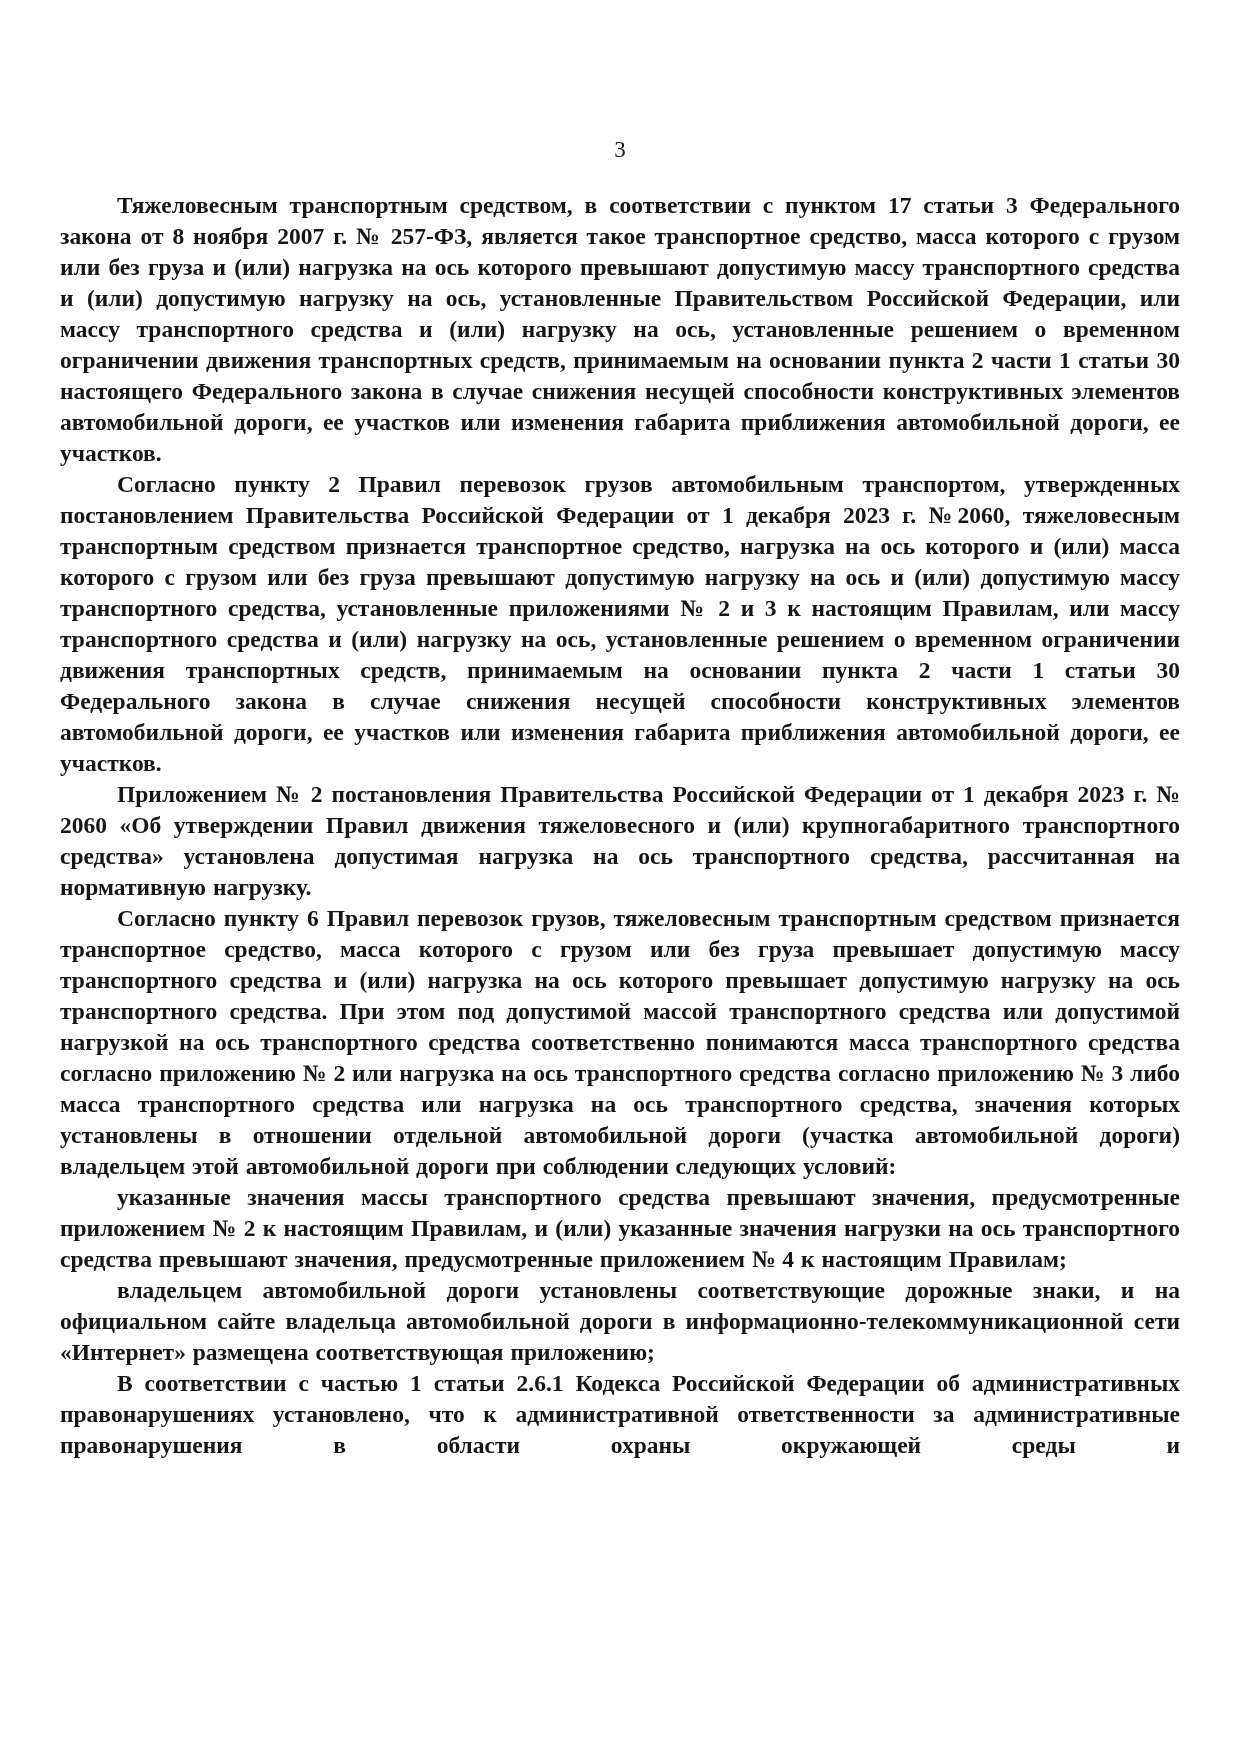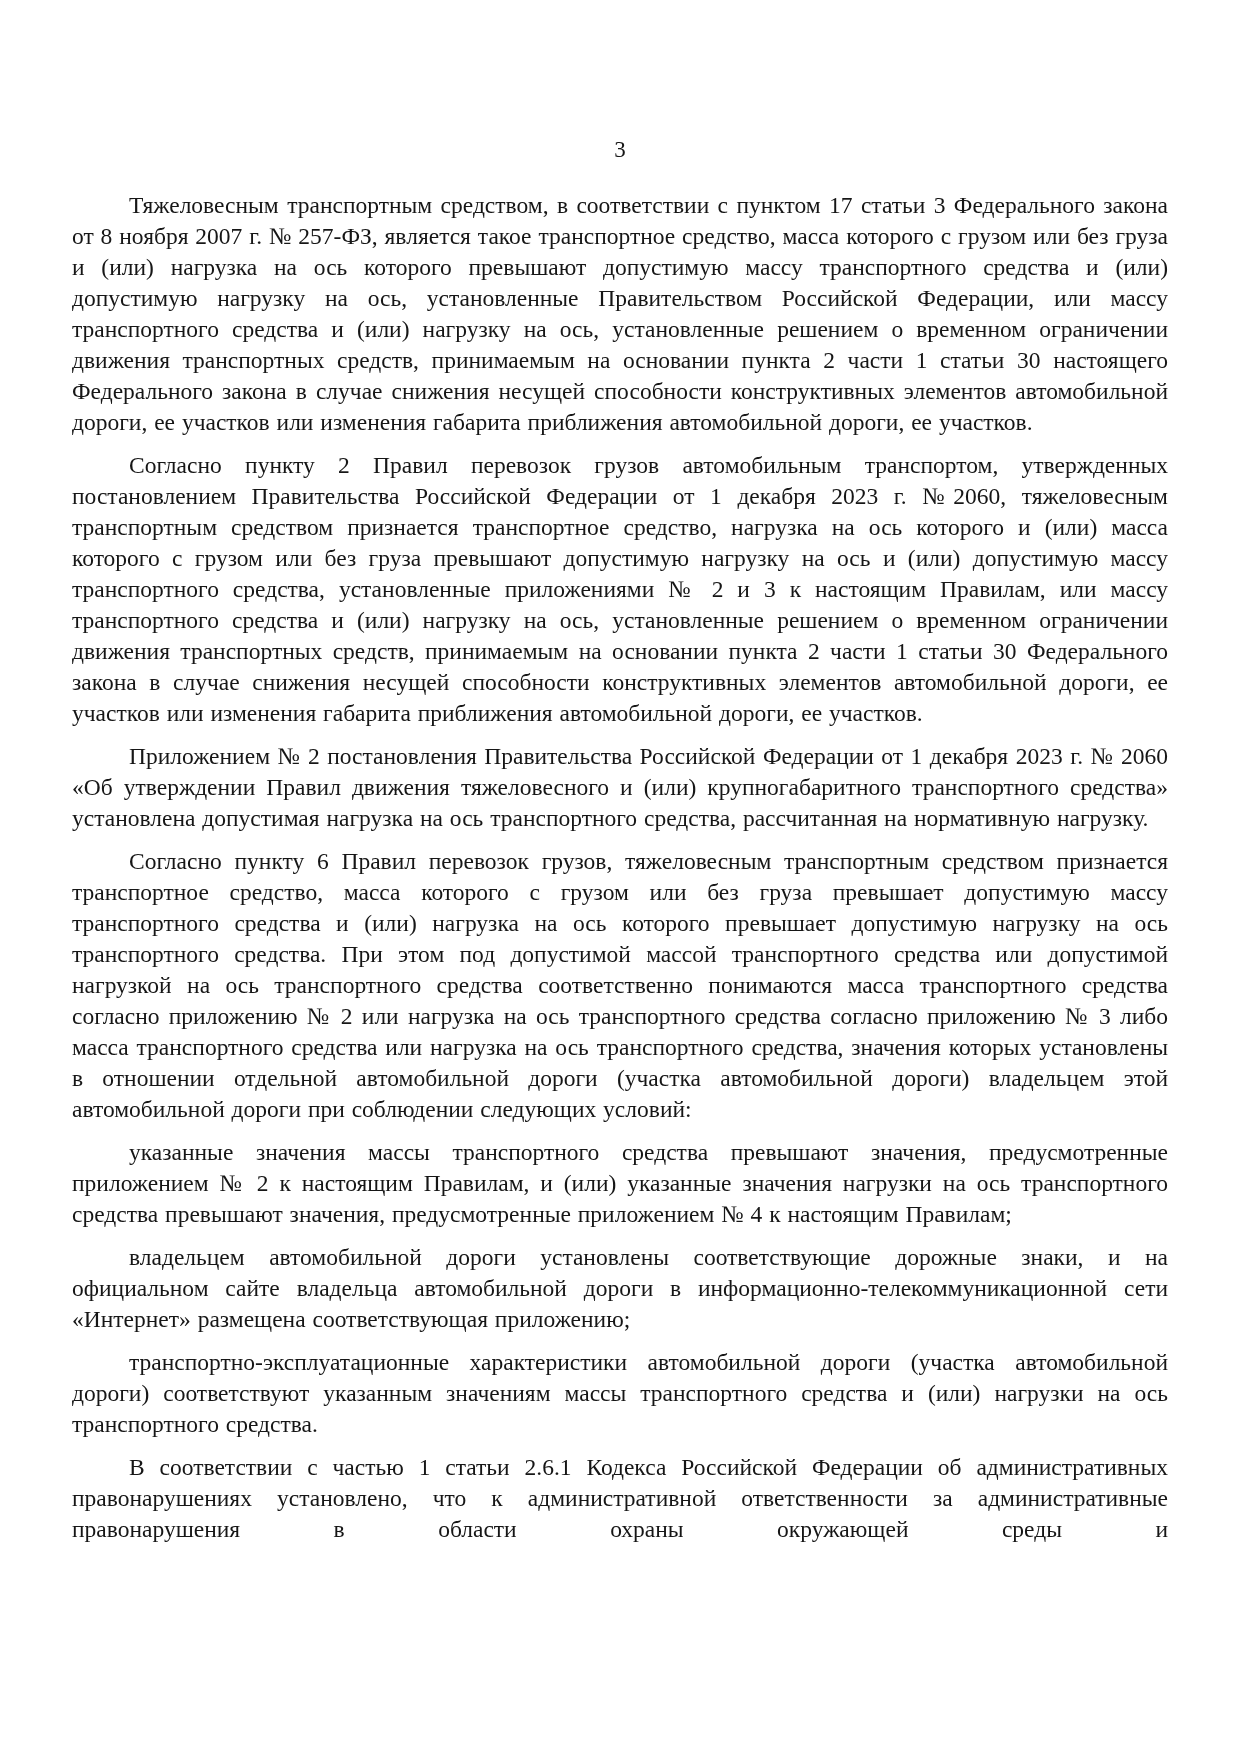--- a/index.html
+++ b/index.html
@@ -24,39 +24,39 @@
     font-size: 23px;
     line-height: 24px;
     margin-bottom: 28px;
   }
   .content {
     font-size: 23.5px;
     line-height: 31px;
     text-align: justify;
   }
   .content p {
-    margin: 12px;
+    margin: 0;
     padding: 0;
     text-indent: 57px;
     word-spacing: 1px;
+    font-weight: bold;
   }
   
   .content p.justify-last {
     text-align-last: justify;
   }
 </style>
 </head>
 <body>
 
 <div class="page">
   <div class="page-number">3</div>
 
   <div class="content">
     <p>Тяжеловесным транспортным средством, в соответствии с пунктом 17 статьи 3 Федерального закона от 8 ноября 2007 г. № 257-ФЗ, является такое транспортное средство, масса которого с грузом или без груза и (или) нагрузка на ось которого превышают допустимую массу транспортного средства и (или) допустимую нагрузку на ось, установленные Правительством Российской Федерации, или массу транспортного средства и (или) нагрузку на ось, установленные решением о временном ограничении движения транспортных средств, принимаемым на основании пункта 2 части 1 статьи 30 настоящего Федерального закона в случае снижения несущей способности конструктивных элементов автомобильной дороги, ее участков или изменения габарита приближения автомобильной дороги, ее участков.</p>
     <p>Согласно пункту 2 Правил перевозок грузов автомобильным транспортом, утвержденных постановлением Правительства Российской Федерации от 1 декабря 2023 г. №2060, тяжеловесным транспортным средством признается транспортное средство, нагрузка на ось которого и (или) масса которого с грузом или без груза превышают допустимую нагрузку на ось и (или) допустимую массу транспортного средства, установленные приложениями № 2 и 3 к настоящим Правилам, или массу транспортного средства и (или) нагрузку на ось, установленные решением о временном ограничении движения транспортных средств, принимаемым на основании пункта 2 части 1 статьи 30 Федерального закона в случае снижения несущей способности конструктивных элементов автомобильной дороги, ее участков или изменения габарита приближения автомобильной дороги, ее участков.</p>
     <p>Приложением № 2 постановления Правительства Российской Федерации от 1 декабря 2023 г. № 2060 «Об утверждении Правил движения тяжеловесного и (или) крупногабаритного транспортного средства» установлена допустимая нагрузка на ось транспортного средства, рассчитанная на нормативную нагрузку.</p>
     <p>Согласно пункту 6 Правил перевозок грузов, тяжеловесным транспортным средством признается транспортное средство, масса которого с грузом или без груза превышает допустимую массу транспортного средства и (или) нагрузка на ось которого превышает допустимую нагрузку на ось транспортного средства. При этом под допустимой массой транспортного средства или допустимой нагрузкой на ось транспортного средства соответственно понимаются масса транспортного средства согласно приложению № 2 или нагрузка на ось транспортного средства согласно приложению № 3 либо масса транспортного средства или нагрузка на ось транспортного средства, значения которых установлены в отношении отдельной автомобильной дороги (участка автомобильной дороги) владельцем этой автомобильной дороги при соблюдении следующих условий:</p>
     <p>указанные значения массы транспортного средства превышают значения, предусмотренные приложением № 2 к настоящим Правилам, и (или) указанные значения нагрузки на ось транспортного средства превышают значения, предусмотренные приложением № 4 к настоящим Правилам;</p>
     <p>владельцем автомобильной дороги установлены соответствующие дорожные знаки, и на официальном сайте владельца автомобильной дороги в информационно-телекоммуникационной сети «Интернет» размещена соответствующая приложению;</p>
-    <p>транспортно-эксплуатационные характеристики автомобильной дороги (участка автомобильной дороги) соответствуют указанным значениям массы транспортного средства и (или) нагрузки на ось транспортного средства.</p>
     <p class="justify-last">В соответствии с частью 1 статьи 2.6.1 Кодекса Российской Федерации об административных правонарушениях установлено, что к административной ответственности за административные правонарушения в области охраны окружающей среды и</p>
   </div>
 </div>
 
 </body></html>

